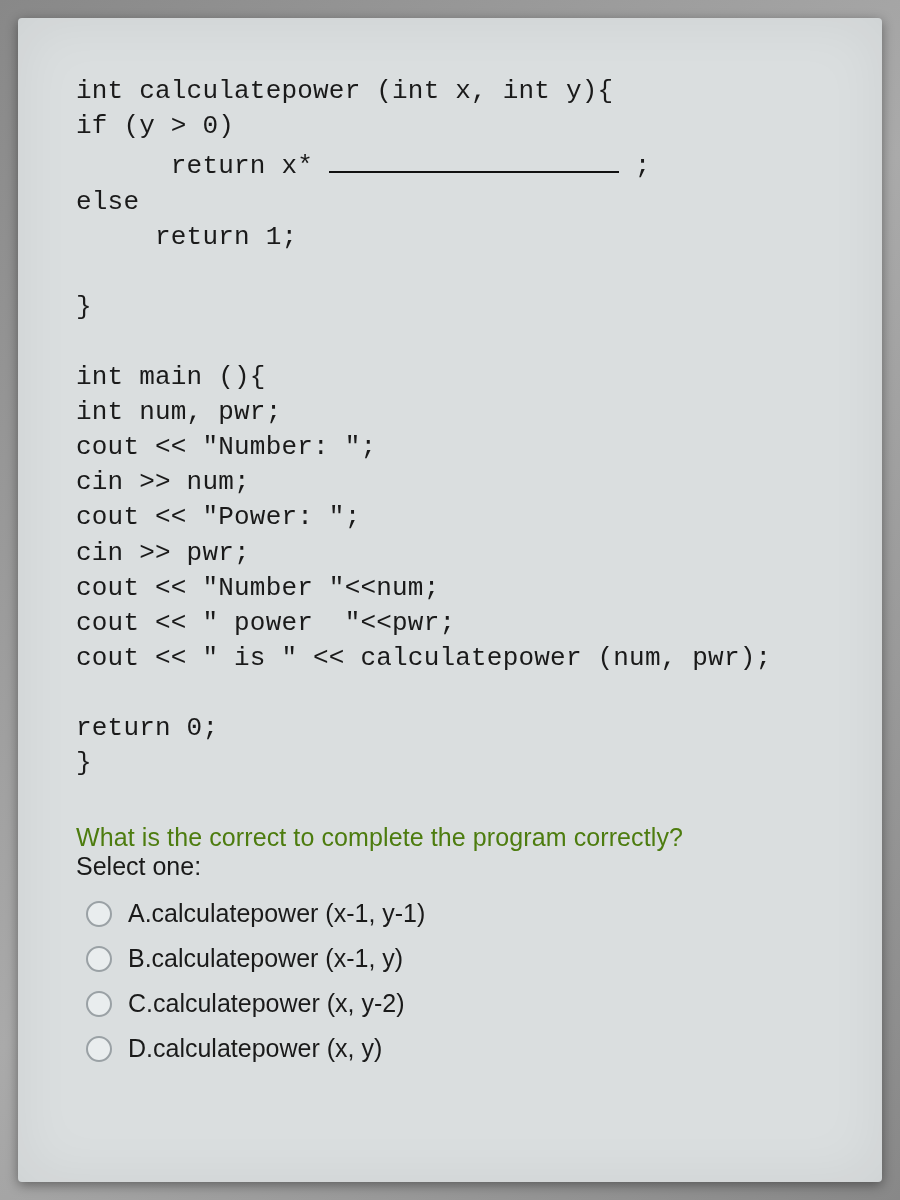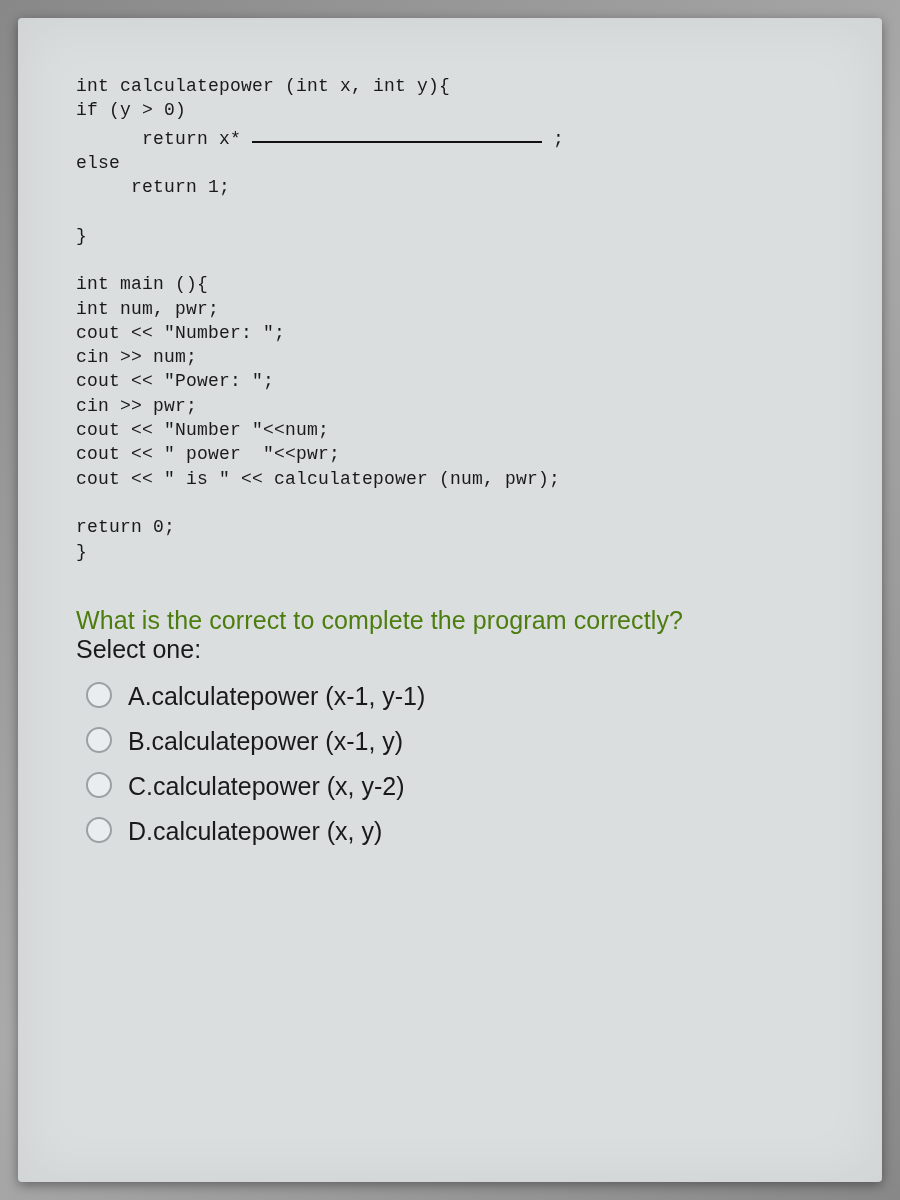--- a/index.html
+++ b/index.html
@@ -15,21 +15,21 @@
     background:#dadedf;
     border-radius:4px;
     box-shadow:0 3px 12px rgba(0,0,0,.4),inset 0 0 60px rgba(0,0,0,.06);
     padding:56px 44px 44px 58px;
     box-sizing:border-box;
     position:relative;
     color:#1a1a1a;
   }
   .code{
     font-family:"Courier New",Courier,monospace;
-    font-size:18px;
+    font-size:26px;
     line-height:1.35;
     white-space:pre;
     letter-spacing:.2px;
   }
   .blank{
     display:inline-block;
     border-bottom:2px solid #111;
     width:290px;
     vertical-align:baseline;
     height:1.05em;
@@ -38,21 +38,21 @@
     margin-top:42px;
     font-size:25px;
     color:#4d7c0f;
     letter-spacing:.1px;
   }
   .select-label{
     font-size:25px;
   }
   .options{margin-top:10px}
   .opt{
-    display:flex;align-items:flex-start;gap:16px;
+    display:flex;align-items:center;gap:16px;
     font-size:25px;
     padding:8px 0 8px 10px;
   }
   .radio{
     width:22px;height:22px;border:2px solid #9aa1a5;border-radius:50%;
     background:#e9edee;flex:0 0 auto;
   }
 </style>
 </head>
 <body>

